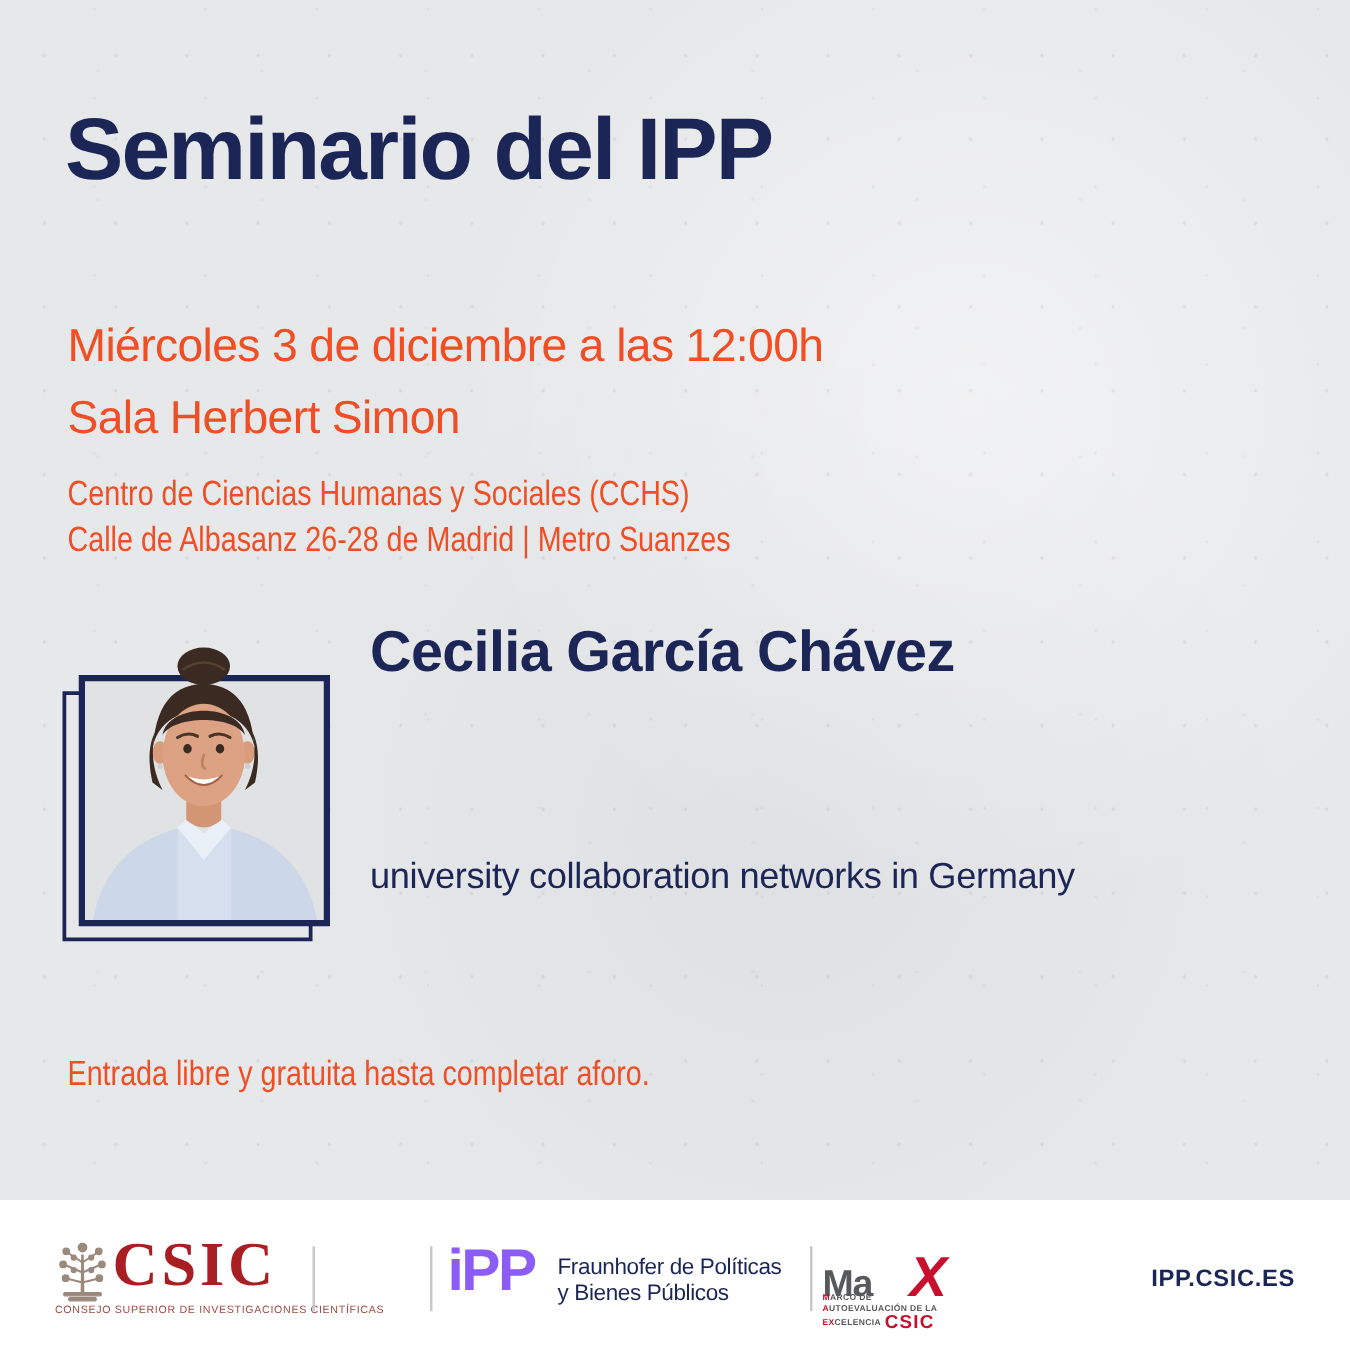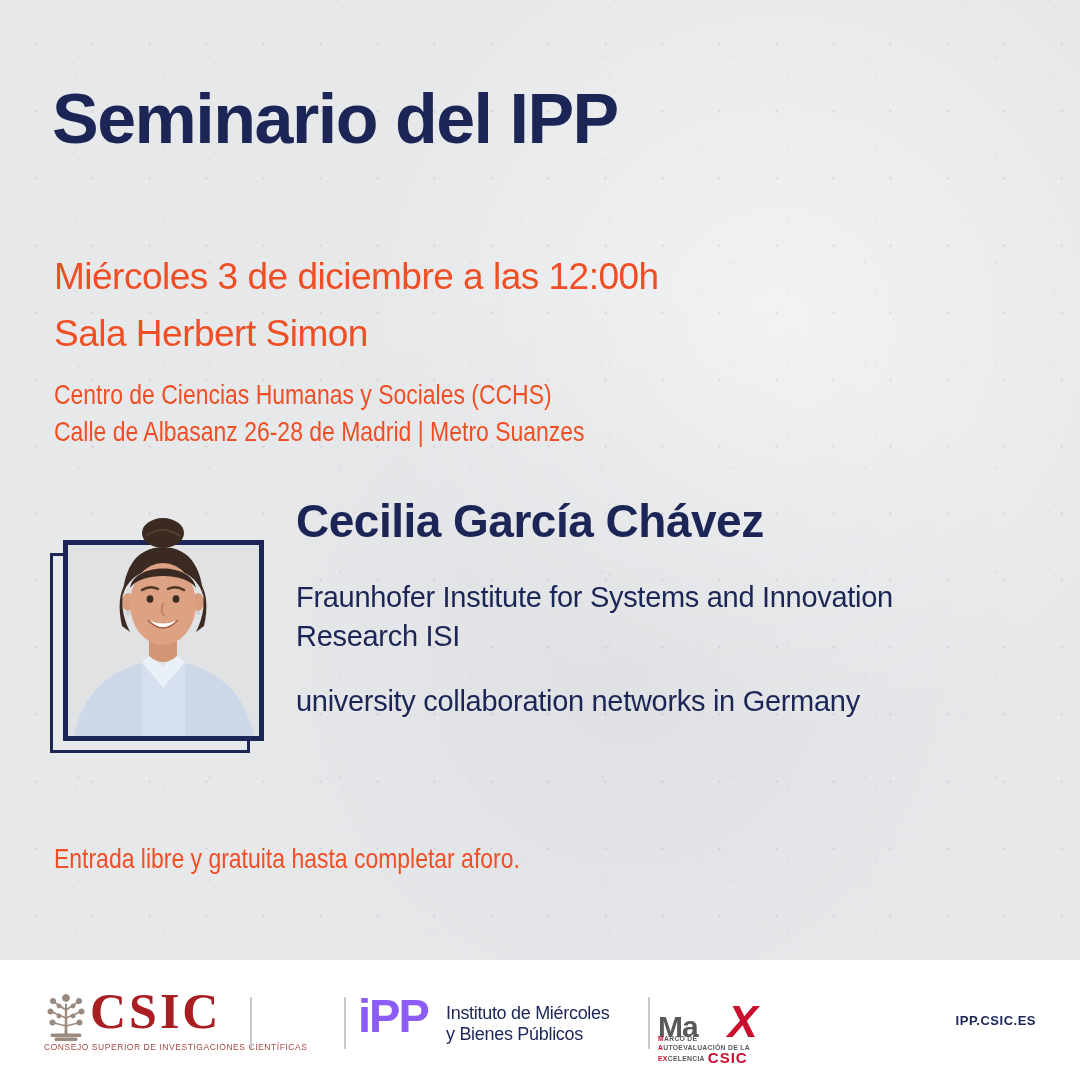--- a/index.html
+++ b/index.html
@@ -53,21 +53,21 @@
 
   .max-group{left:656px;top:994px;width:120px;color:#58595b;}
   .max-ma{font-size:30px;font-weight:bold;letter-spacing:-1px;}
   .max-x{font-size:45px;font-weight:bold;color:#c8102e;margin-left:-2px;font-style:italic;}
   .max-row{height:38px;display:flex;align-items:baseline;gap:32px;}
   .max-small{font-size:6.8px;font-weight:bold;letter-spacing:.3px;line-height:8px;margin-top:1px;white-space:nowrap;}
   .max-small .r{color:#c8102e;}
   .max-l3{display:flex;align-items:flex-end;gap:3px;}
   .max-csic{font-size:15px;font-weight:bold;color:#c8102e;letter-spacing:1px;line-height:10px;}
 
-  .website{right:44px;top:1013px;font-size:13px;font-weight:bold;color:#1b2556;letter-spacing:.5px;}
+  .website{right:44px;top:1013px;font-size:19px;font-weight:bold;color:#1b2556;letter-spacing:.5px;}
 </style>
 </head>
 <body>
 
 <div class="poster">
 
   <h1 class="abs navy title" style="margin:0;">Seminario del IPP</h1>
 
   <div class="abs orange dateline">
     <span>Miércoles </span><b>3 de diciembre</b><span> a las 12:00h</span>
@@ -121,24 +121,20 @@
       <path d="M102,106 Q117,122 132,106 Q117,113 102,106 Z" fill="#ffffff"></path>
       <path d="M102,106 Q117,122 132,106" stroke="#a35f43" stroke-width="1.5" fill="none"></path>
     </g>
 
     <ellipse cx="117" cy="19" rx="21" ry="15" fill="#3a2a21"></ellipse>
     <path d="M100,22 q17,-12 34,0" stroke="#57402f" stroke-width="2" fill="none"></path>
   </svg>
 
   <div class="abs navy speaker-name">Cecilia García Chávez</div>
 
-  <div class="abs navy affil">
-    <div>Fraunhofer Institute for Systems and Innovation</div>
-    <div>Research ISI</div>
-  </div>
 
   <div class="abs navy talk">
     <div>university collaboration networks in Germany</div>
   </div>
 
   <div class="abs orange admission sqz">Entrada libre y gratuita hasta completar aforo.</div>
 
   <div class="abs footer">
 
     <div class="abs csic-group" style="left:44px;top:32px;height:70px;">
@@ -171,21 +167,21 @@
     </div>
 
     <div class="vdiv" style="left:250px;top:37px;"></div>
 
 
     <div class="vdiv" style="left:344px;top:37px;"></div>
 
     <div class="abs ipp-group" style="left:358px;top:40px;height:60px;">
       <div class="ipp-word">iPP</div>
       <div class="ipp-lines">
-        <div>Instituto de Miércoles</div>
+        <div>Fraunhofer de Políticas</div>
         <div>y Bienes Públicos</div>
       </div>
     </div>
 
     <div class="vdiv" style="left:648px;top:37px;"></div>
 
     <div class="abs max-group" style="left:658px;top:36px;">
       <div class="max-row">
         <span class="max-ma">Ma</span>
           <span class="max-x">X</span>

